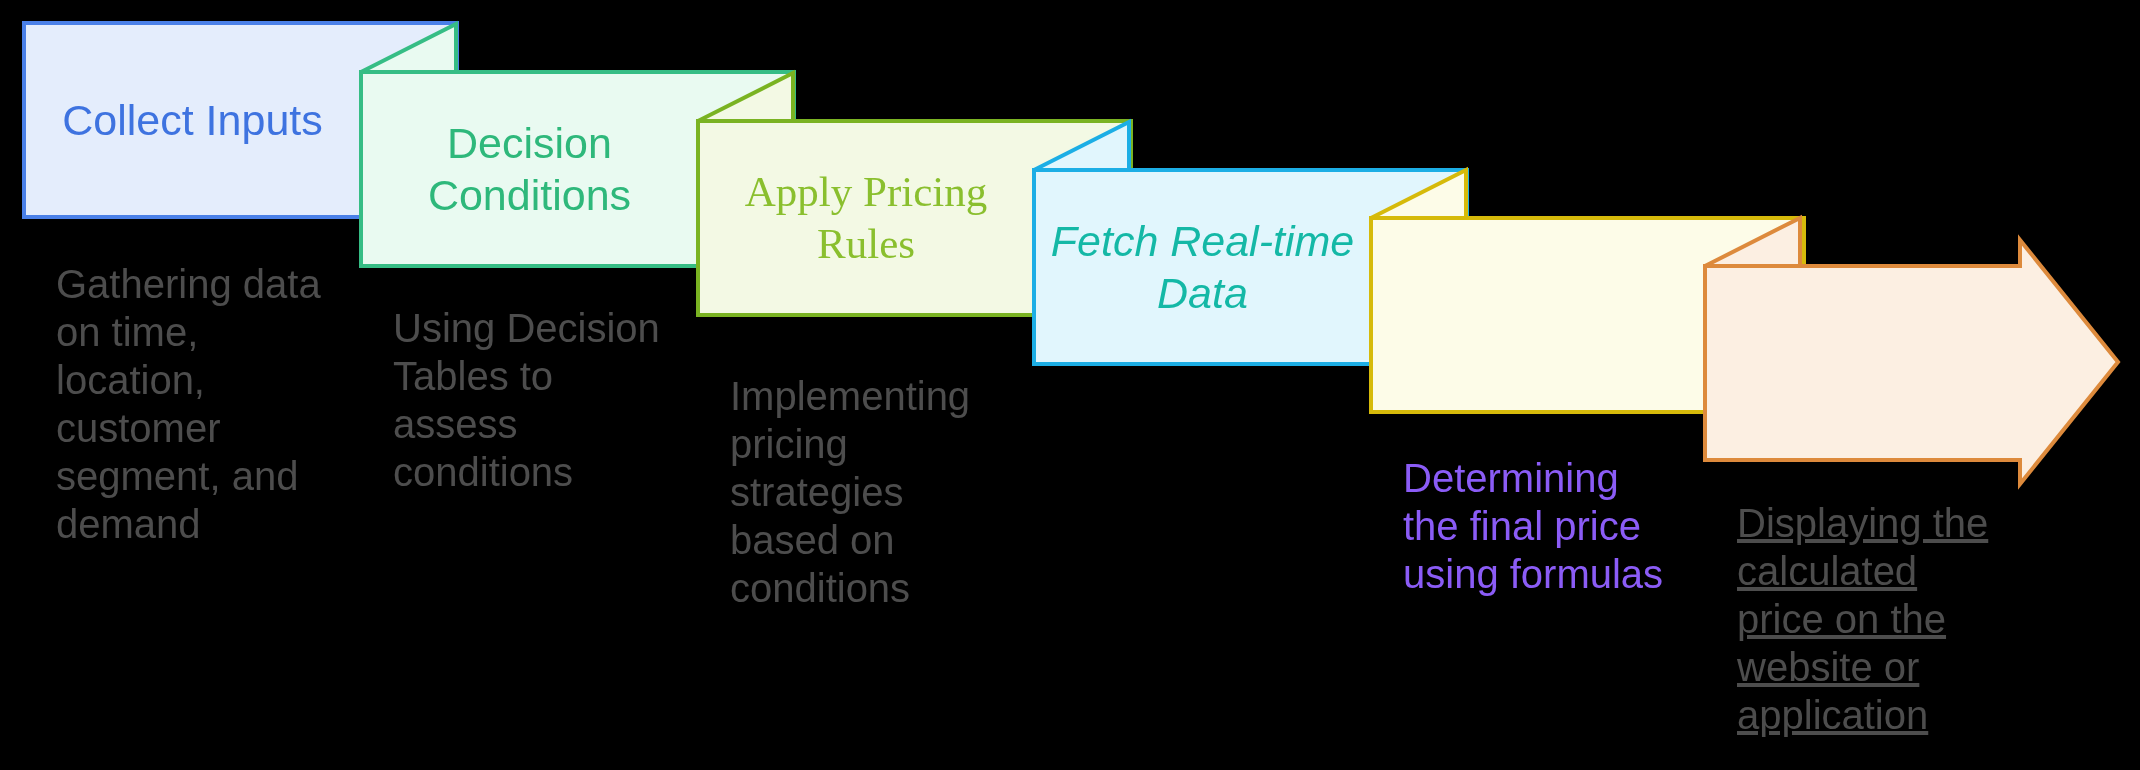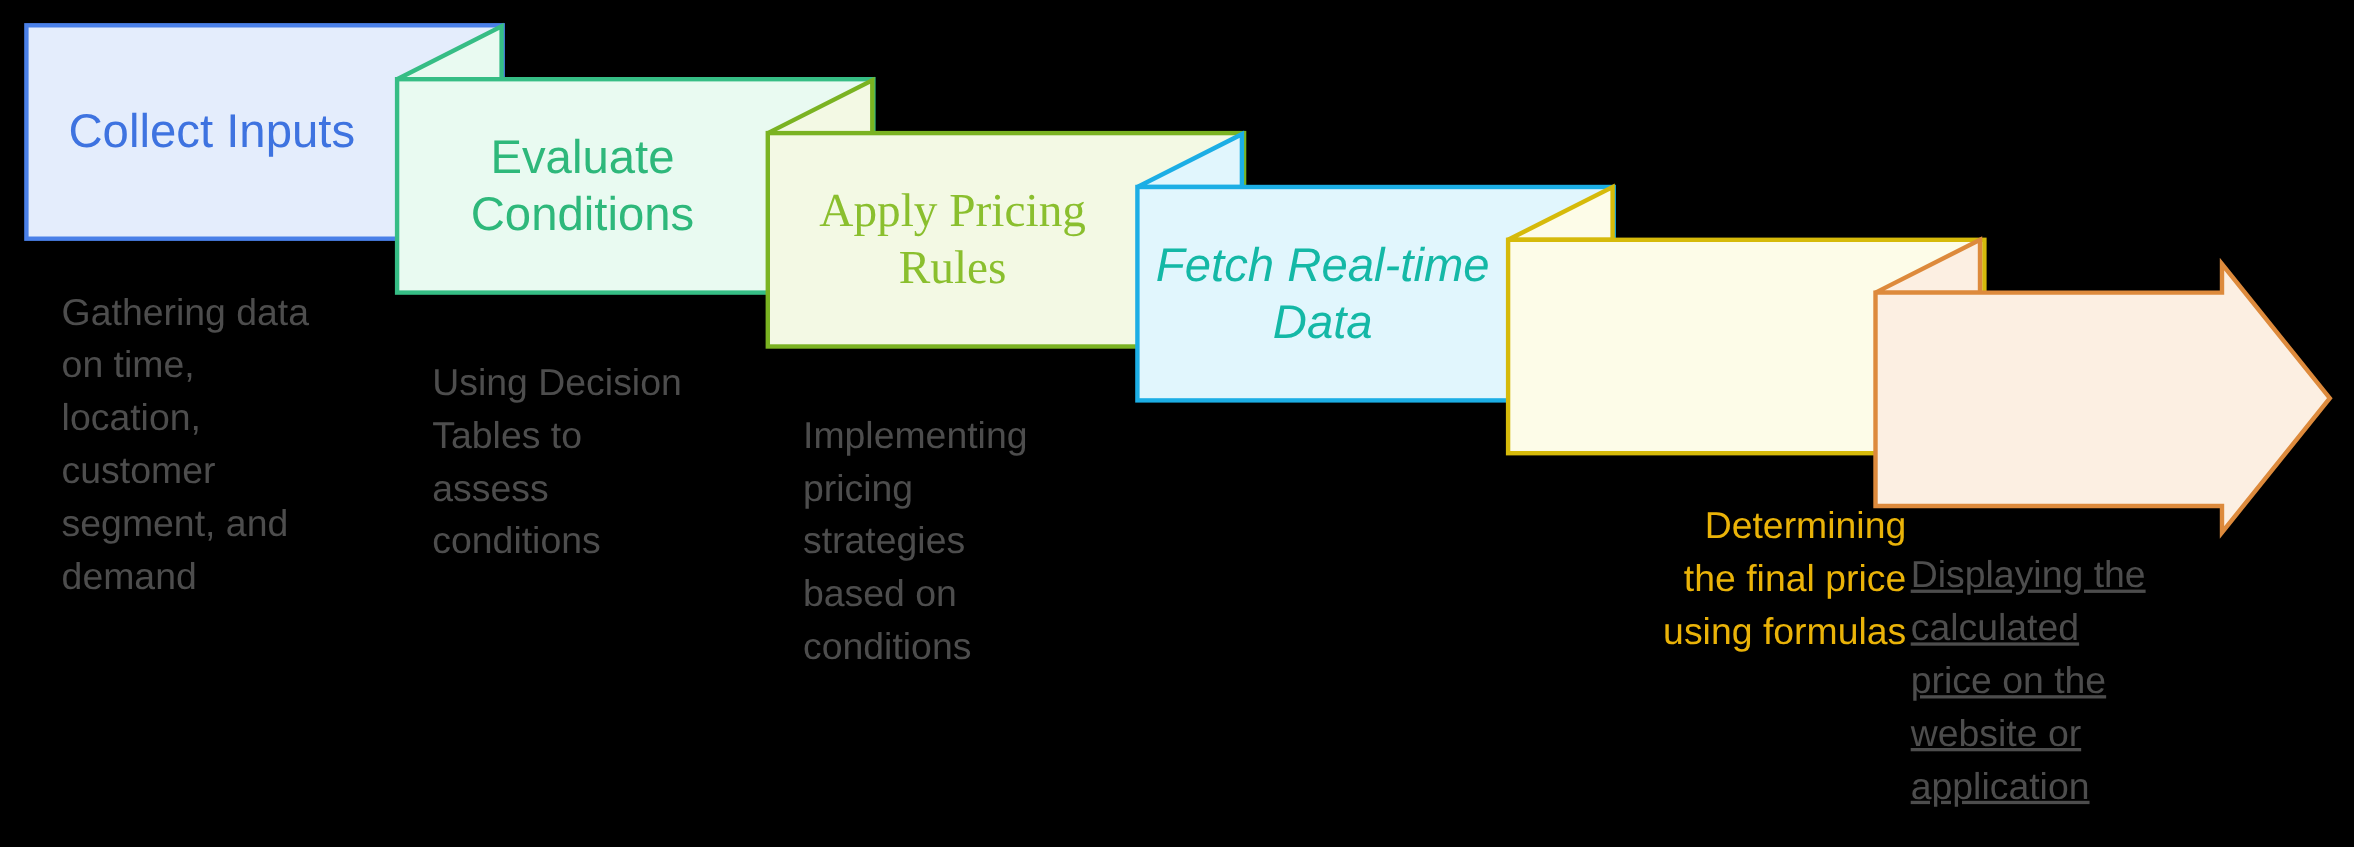--- a/index.html
+++ b/index.html
@@ -14,32 +14,32 @@
   .step-title{
     position:absolute;
     display:flex;align-items:center;justify-content:center;
     text-align:center;
     font-size:43px;line-height:52px;
     white-space:pre-line;
     pointer-events:none;
   }
   .step-desc{
     position:absolute;
-    font-size:34px;line-height:48px;
+    font-size:40px;line-height:48px;
     white-space:pre-line;
     text-align:left;
   }
   .t1{left:24px;top:23px;width:337px;height:194px;}
   .t2{left:361px;top:72px;width:337px;height:194px;}
   .t3{left:698px;top:121px;width:336px;height:194px;font-family:Liberation Serif, serif;}
   .t4{left:1034px;top:170px;width:337px;height:194px;}
   .t5{left:1371px;top:218px;width:334px;height:194px;}
   .t6{left:1705px;top:266px;width:315px;height:194px;}
   .d1{left:56px;top:260px;width:330px;}
-  .d2{left:393px;top:324px;width:330px;}
+  .d2{left:393px;top:304px;width:330px;}
   .d3{left:730px;top:372px;width:330px;}
   .d4{left:1066px;top:405px;width:330px;}
   .d5{left:1403px;top:454px;width:330px;}
   .d6{left:1737px;top:499px;width:330px;text-decoration:underline;}
 </style>
 </head>
 <body>
 
 <div class="canvas" style="background: rgb(0, 0, 0);">
   <svg id="shapes" width="2140" height="770" viewBox="0 0 2140 770">
@@ -62,21 +62,21 @@
         <polygon points="1371,218 1466,170 1466,218" fill="#fdfce8" stroke="#d6ba0a" stroke-width="4" stroke-linejoin="miter"></polygon>
         <rect x="1371" y="218" width="433" height="194" fill="#fdfce8" stroke="#d6ba0a" stroke-width="4" stroke-linejoin="miter"></rect>
       </g>
       <g>
         <polygon points="1705,266 1800,218 1800,266" fill="#fcefe2" stroke="#dd8a3c" stroke-width="4" stroke-linejoin="miter"></polygon>
         <polygon points="1705,266 2020,266 2020,240 2118,362 2020,484 2020,460 1705,460" fill="#fcefe2" stroke="#dd8a3c" stroke-width="4" stroke-linejoin="miter"></polygon>
       </g>
     </svg>
 
   <div class="step-title t1" style="color: rgb(62, 115, 224);">Collect Inputs</div>
-  <div class="step-title t2" style="color: rgb(46, 184, 123);">Evaluate
+  <div class="step-title t2" style="color: rgb(46, 184, 123);">Decision
 Conditions</div>
   <div class="step-title t3" style="color: rgb(138, 191, 46);">Apply Pricing
 Rules</div>
   <div class="step-title t4" style="color: #14b8a6; font-style: italic;">Fetch Real-time
 Data</div>
 
   <div class="step-desc d1" style="color: rgb(77, 77, 77);">Gathering data
 on time,
 location,
 customer
@@ -84,21 +84,21 @@
 demand</div>
   <div class="step-desc d2" style="color: rgb(77, 77, 77);">Using Decision
 Tables to
 assess
 conditions</div>
   <div class="step-desc d3" style="color: rgb(77, 77, 77);">Implementing
 pricing
 strategies
 based on
 conditions</div>
-  <div class="step-desc d5" style="color: #eab308; text-align: right;">Determining
+  <div class="step-desc d5" style="color: #8b5cf6;">Determining
 the final price
 using formulas</div>
   <div class="step-desc d6" style="color: rgb(77, 77, 77);">Displaying the
 calculated
 price on the
 website or
 application</div>
 </div>
 
 </body></html>

